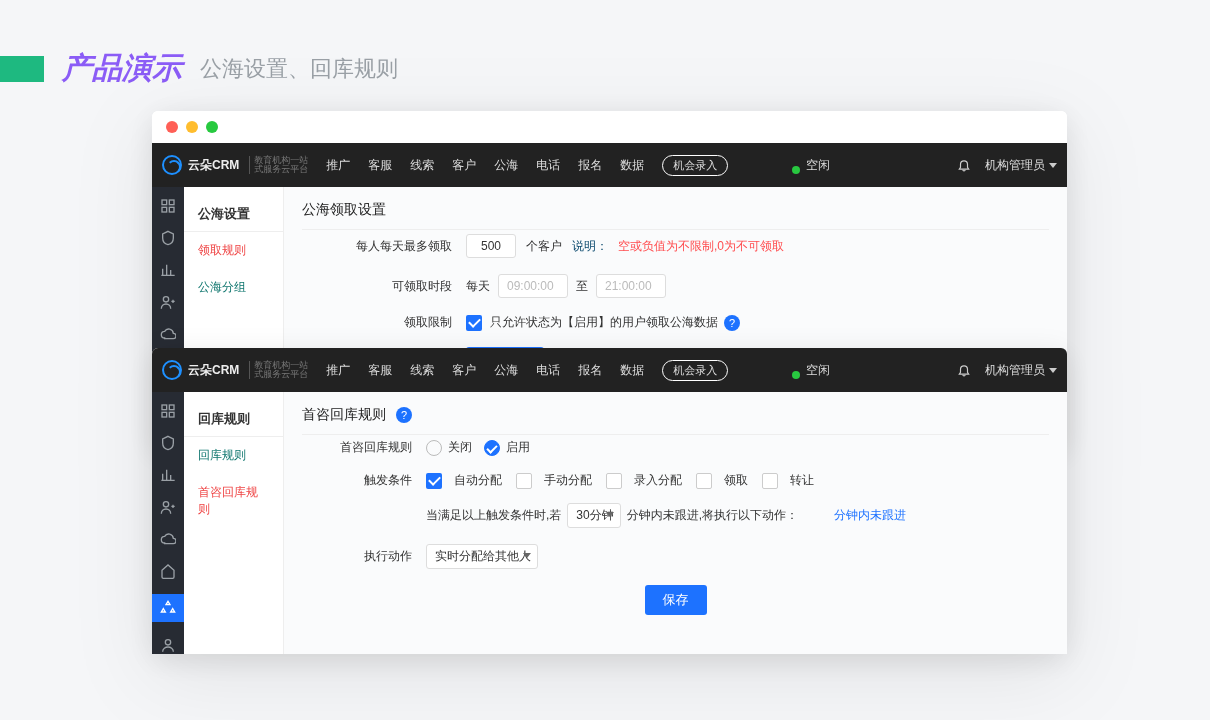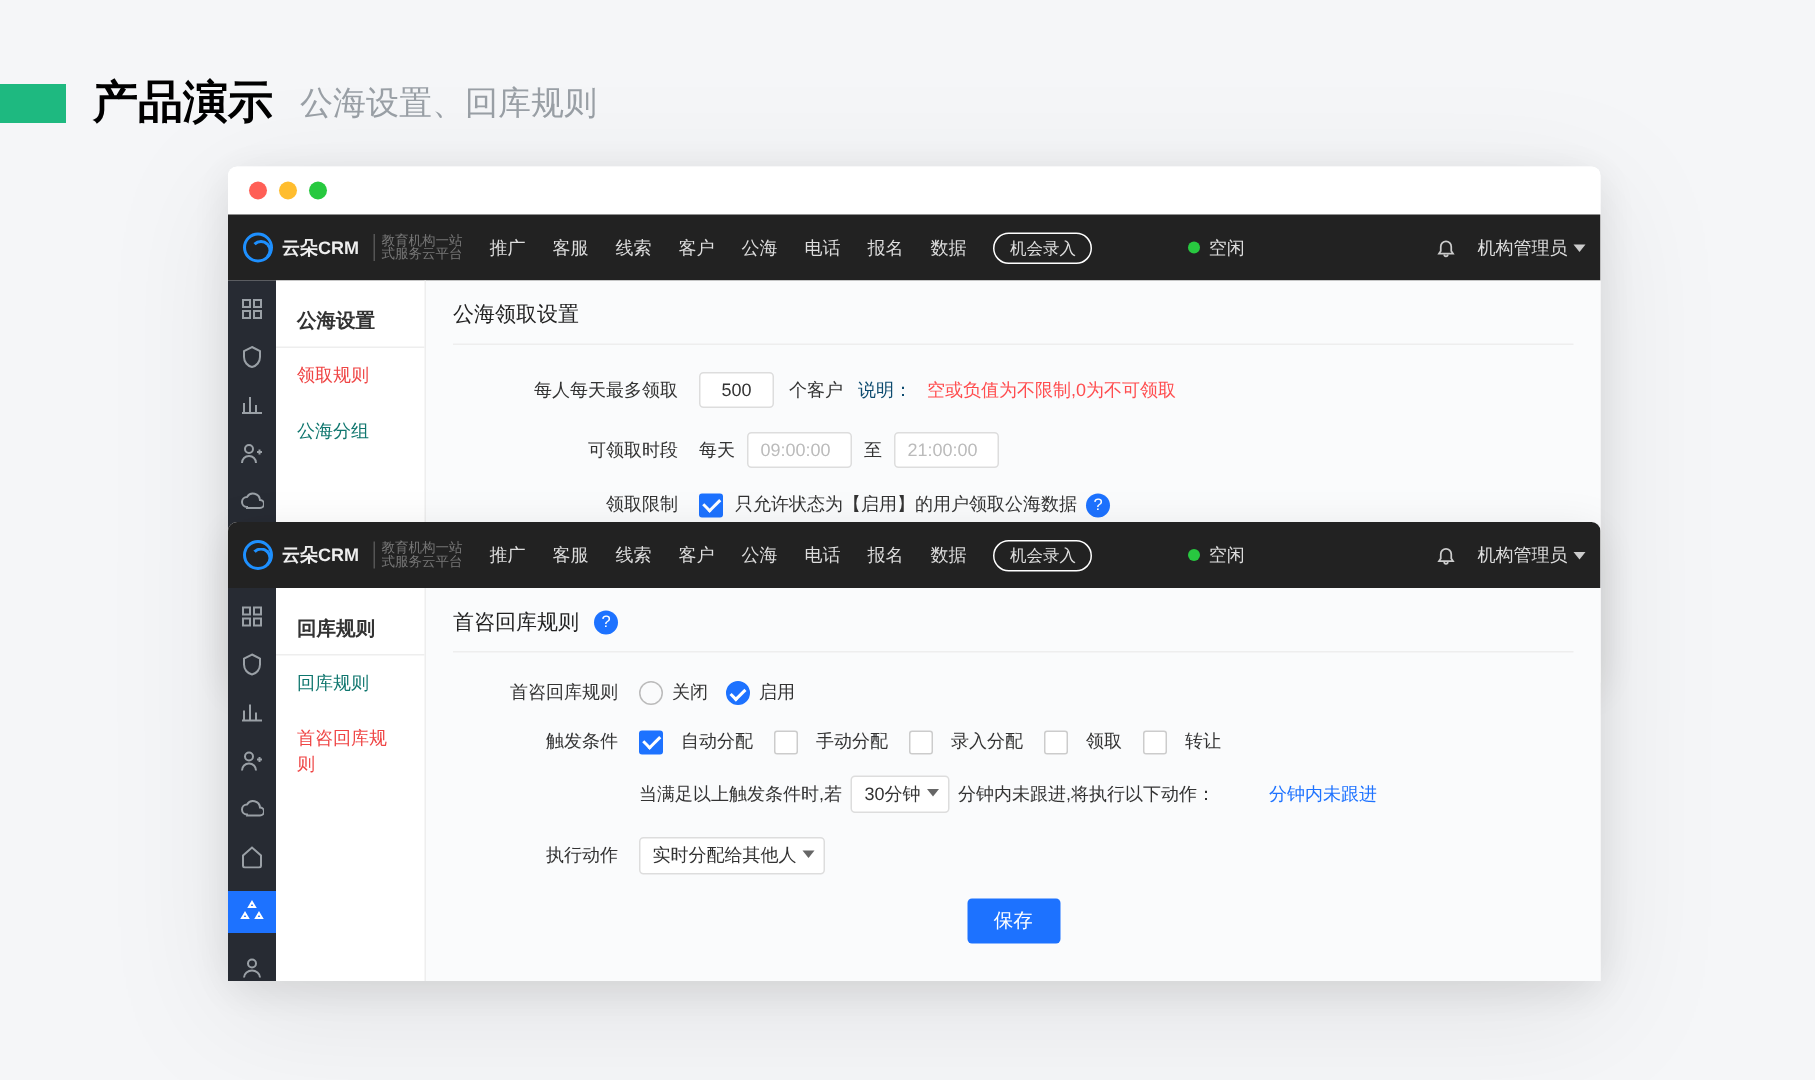--- a/index.html
+++ b/index.html
@@ -1,69 +1,69 @@
 <!DOCTYPE html>
 <html><head>
 <meta charset="utf-8">
 <style>
   * { box-sizing: border-box; margin: 0; padding: 0; }
   body { font-family: "Microsoft YaHei", "PingFang SC", Arial, sans-serif; background: #f5f6f8; width: 1210px; height:720px; overflow:hidden; font-size:13px; color:#333;}
   .page-header { display:flex; align-items:center; padding: 48px 0 12px 0; }
   .green-bar { width:44px; height:26px; background:#1eb980; margin-right:18px;}
-  .title-strong { font-size:30px; font-weight:700; color:#000000; margin-right:18px;}
+  .title-strong { font-size:30px; font-weight:700; color:#8b5cf6; margin-right:18px;font-style:italic;}
   .title-sub { font-size:22px; color:#9aa0a6; font-weight:400;}
   .stage { position:relative; margin: 10px 0 0 152px; filter: drop-shadow(0 20px 40px rgba(0,0,0,.08)); }
   .browser { width:915px; background:#fff; border-radius:6px 6px 0 0; overflow:hidden; position:relative; box-shadow:0 6px 30px rgba(0,0,0,.10);}
   .browser.lower { position:absolute; top:237px; left:0; }
   .mac-dots { display:flex; gap:8px; padding:10px 14px; background:#fff;}
   .dot { width:12px; height:12px; border-radius:50%;}
   .dot.red{background:#ff5f56;} .dot.yellow{background:#ffbd2e;} .dot.green{background:#27c93f;}
   .topbar { background:#222; height:44px; display:flex; align-items:center; padding:0 10px; color:#ddd; font-size:12px;}
   .logo-wrap{display:flex; align-items:center; gap:6px; margin-right:18px;}
   .logo-mark{ width:20px; height:20px; border:2px solid #1e90ff; border-radius:50%; position:relative;}
   .logo-mark::after{content:''; position:absolute; left:3px; top:3px; width:10px; height:10px; border:2px solid #1e90ff; border-left-color:transparent; border-bottom-color:transparent; border-radius:50%;}
   .brand-text{ color:#eee; font-size:12px; font-weight:600;}
   .brand-sub{ color:#777; font-size:9px; line-height:1; border-left:1px solid #555; margin-left:4px; padding-left:4px;}
   .nav { display:flex; gap:18px; align-items:center;}
   .nav span{ color:#ddd; cursor:pointer;}
   .pill-btn{ border:1px solid #fff; border-radius:12px; padding:2px 10px; font-size:11px; color:#fff;}
-  .status { display:flex; align-items:center; gap:6px; margin-left:auto; margin-right:auto;}
+  .status { display:flex; align-items:flex-end; gap:6px; margin-left:auto; margin-right:auto;}
   .status .sdot{ width:8px;height:8px;border-radius:50%; background:#28c840;}
   .right-tools{display:flex; align-items:center; gap:14px; margin-left:auto; color:#ddd;}
   .bell{width:14px;height:14px;}
   .chev-down{ display:inline-block; width:0;height:0;border-left:4px solid transparent;border-right:4px solid transparent;border-top:5px solid #ccc; margin-left:4px; vertical-align:middle;}
   .app-body{ display:flex; min-height:210px;}
   .iconrail{ width:32px; background:#272b33; display:flex; flex-direction:column; align-items:center; padding-top:10px; gap:14px;}
   .rail-ico{ width:18px;height:18px; display:flex;align-items:center;justify-content:center; color:#9aa0a6;}
   .rail-ico.active{ background:#1d72ff; color:#fff; width:32px; height:28px;}
   .side-panel{ width:100px; background:#fff; border-right:1px solid #eee; padding-top:10px;}
   .side-panel .grp-title{ padding:8px 14px; font-weight:600; color:#333; border-bottom:1px solid #eee;}
   .side-panel .item{ padding:10px 14px; font-size:12px; color:#0f766e; cursor:pointer;}
   .side-panel .item.active{ color:#ef4444;}
   .main{ flex:1; background:#fafbfc; padding:14px 18px;}
-  .section-header{ font-size:14px; color:#222; padding-bottom:10px; border-bottom:1px solid #eee; margin-bottom:18px; display:flex; align-items:center; gap:10px;}
+  .section-header{ font-size:14px; color:#222; padding-bottom:10px; border-bottom:1px solid #eee; margin-bottom:4px; display:flex; align-items:center; gap:10px;}
   .help-circ{ width:16px;height:16px;border-radius:50%; background:#1d72ff; color:#fff; font-size:11px; display:inline-flex; align-items:center;justify-content:center;}
   .form-row{ display:flex; align-items:center; margin-bottom:16px; font-size:12px;}
   .form-label{ width:150px; text-align:right; color:#333; margin-right:14px;}
   .inp{ border:1px solid #ddd; border-radius:3px; padding:4px 8px; height:24px; background:#fff; color:#333; font-size:12px;}
   .inp.sm{width:50px; text-align:center;}
   .inp.time{width:70px; color:#bbb;}
   .note{ color:#ff4d4f; margin-left:10px;}
   .note-pre{ color:#0c4a6e;font-family:Liberation Mono, monospace;}
   .chk{ width:16px;height:16px; border-radius:2px; background:#1d72ff; display:inline-flex;align-items:center;justify-content:center; margin-right:8px;}
   .chk::after{content:'';width:5px;height:9px;border:solid #fff;border-width:0 2px 2px 0;transform:rotate(45deg);margin-top:-2px;}
   .chk-empty{ width:16px;height:16px;border:1px solid #ccc;border-radius:2px;display:inline-block;margin-right:8px; background:#fff;}
   .btn-blue{ background:#1d72ff; color:#fff; border:none; padding:5px 10px; border-radius:3px; font-size:12px; cursor:pointer;}
   .tag{ border:1px solid #ddd; border-radius:3px; padding:4px 8px; font-size:12px; display:inline-flex; align-items:center; gap:6px; background:#fff;}
   .tag .bars{ display:inline-block;}
   .tag .close{ color:#888; cursor:pointer;}
   .radio{ width:16px;height:16px;border:1px solid #bbb;border-radius:50%; display:inline-flex;align-items:center;justify-content:center;margin-right:6px;}
   .radio.on{ border-color:#1d72ff; background:#1d72ff;}
   .radio.on::after{content:'';width:4px;height:8px;border:solid #fff;border-width:0 2px 2px 0;transform:rotate(45deg);}
-  .select{ border:1px solid #ddd; border-radius:3px; padding:3px 18px 3px 8px; font-size:12px; background:#fff; position:relative;}
+  .select{ border:1px solid #ddd; border-radius:3px; padding:3px 6px 3px 8px; font-size:12px; background:#fff; position:relative;}
   .select::after{content:'';position:absolute;right:6px;top:8px;border-left:4px solid transparent;border-right:4px solid transparent;border-top:5px solid #666;}
   .link{ color:#1d72ff; cursor:pointer;}
   .btn-save{ background:#1d72ff;color:#fff;border:none;padding:6px 18px;border-radius:3px;cursor:pointer; font-size:13px;}
   .center{ text-align:center; margin-top:10px;}
   svg{display:block;}
 </style>
 </head>
 <body>
 
 <div class="page-header">

